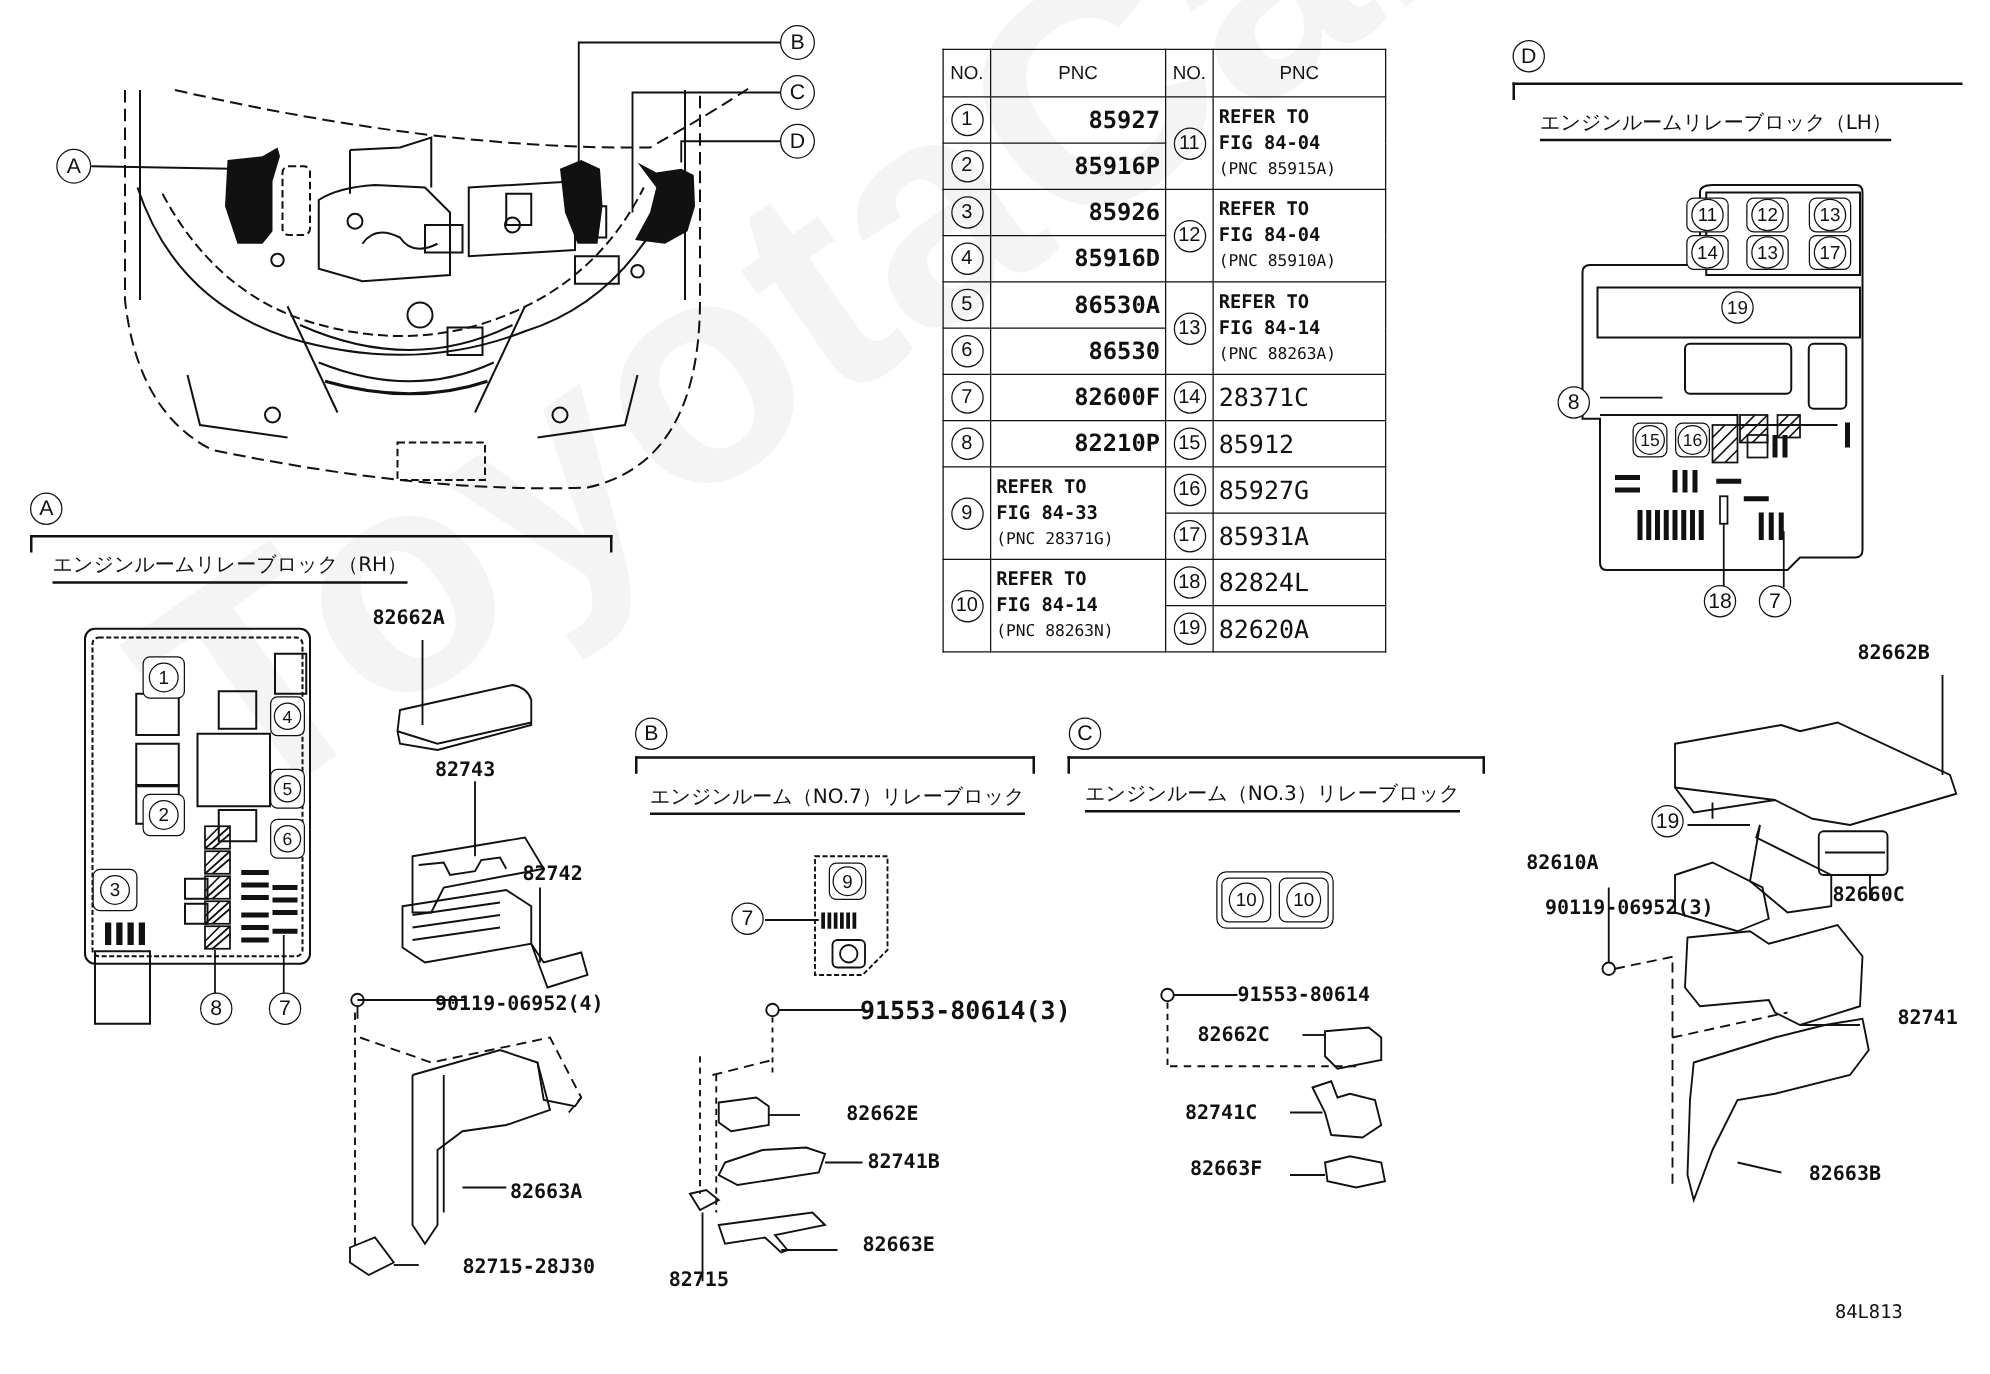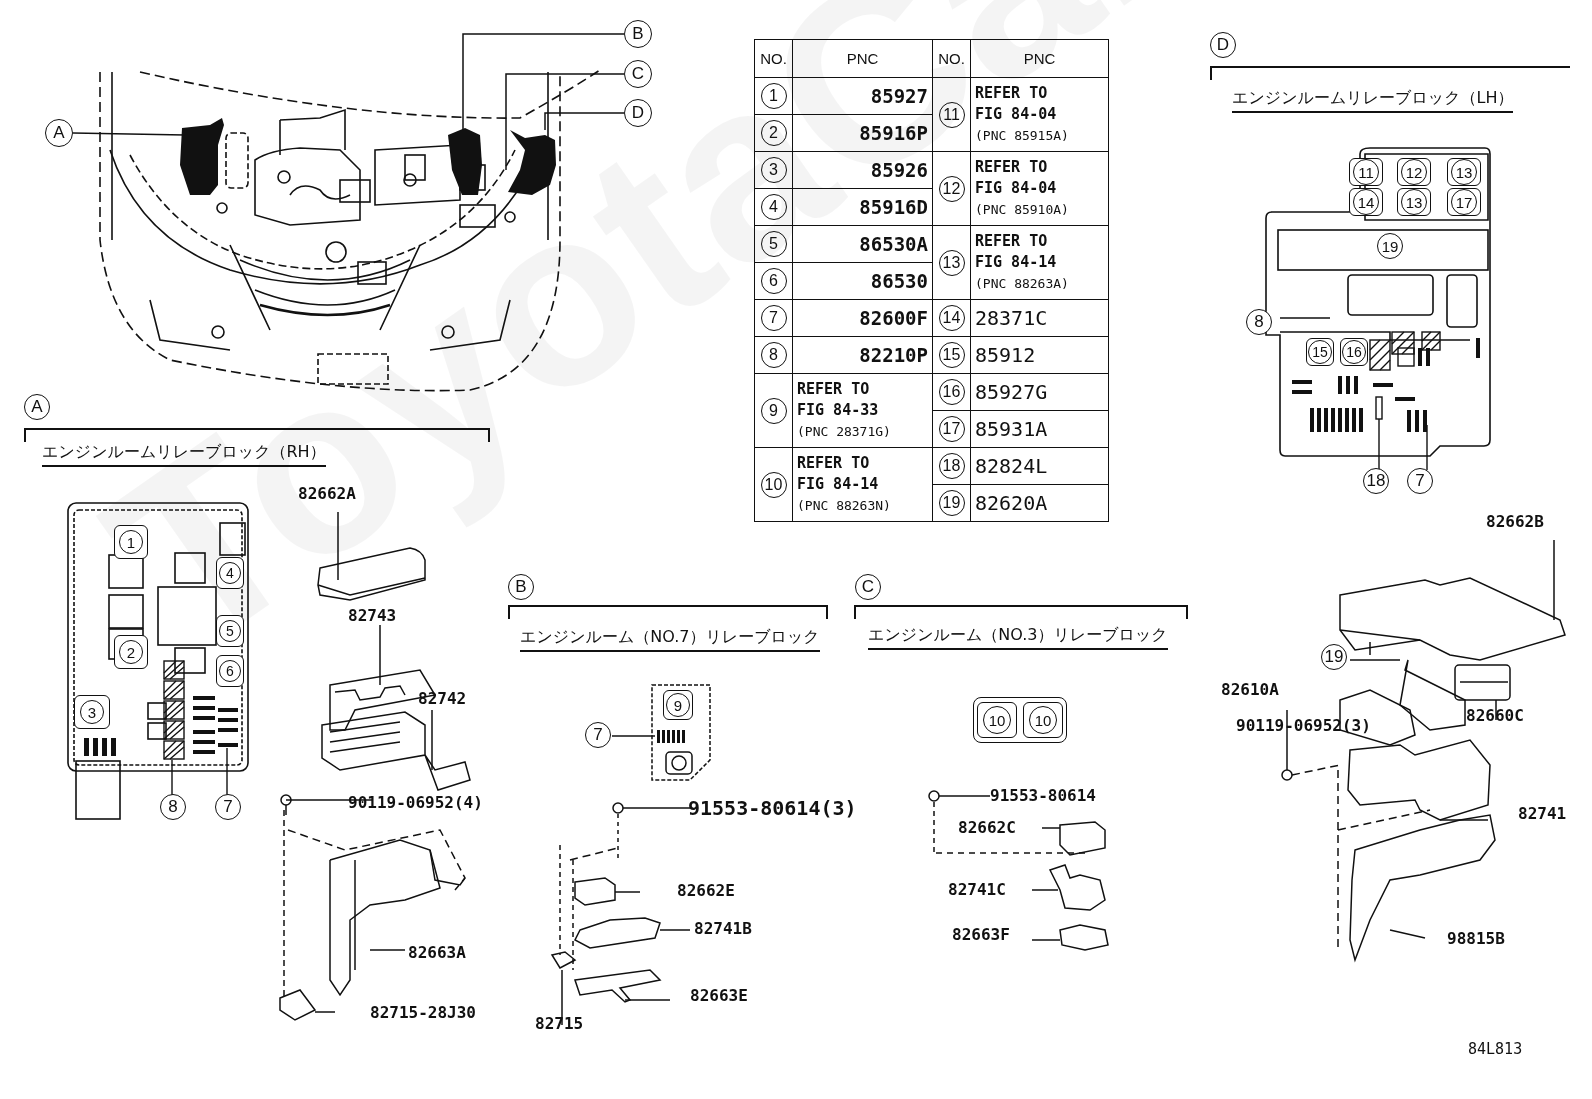--- a/index.html
+++ b/index.html
@@ -465,15 +465,15 @@
     <path d="M200 290 L248 290"></path>
     <path d="M150 400 L185 408"></path>
   </g>
 </svg>
 <div class="lbl" style="left:1486px;top:512px;">82662B</div>
 <div class="circ" style="left:1321px;top:644px;width:26px;height:26px;">19</div>
 <div class="lbl" style="left:1221px;top:680px;">82610A</div>
 <div class="lbl" style="left:1466px;top:706px;">82660C</div>
 <div class="lbl" style="left:1236px;top:716px;font-size:16px;">90119-06952(3)</div>
 <div class="lbl" style="left:1518px;top:804px;">82741</div>
-<div class="lbl" style="left:1447px;top:929px;">98815B</div>
+<div class="lbl" style="left:1447px;top:929px;">82663B</div>
 
 <div class="fig" style="left:1468px;top:1040px;">84L813</div>
 
 </body></html>

